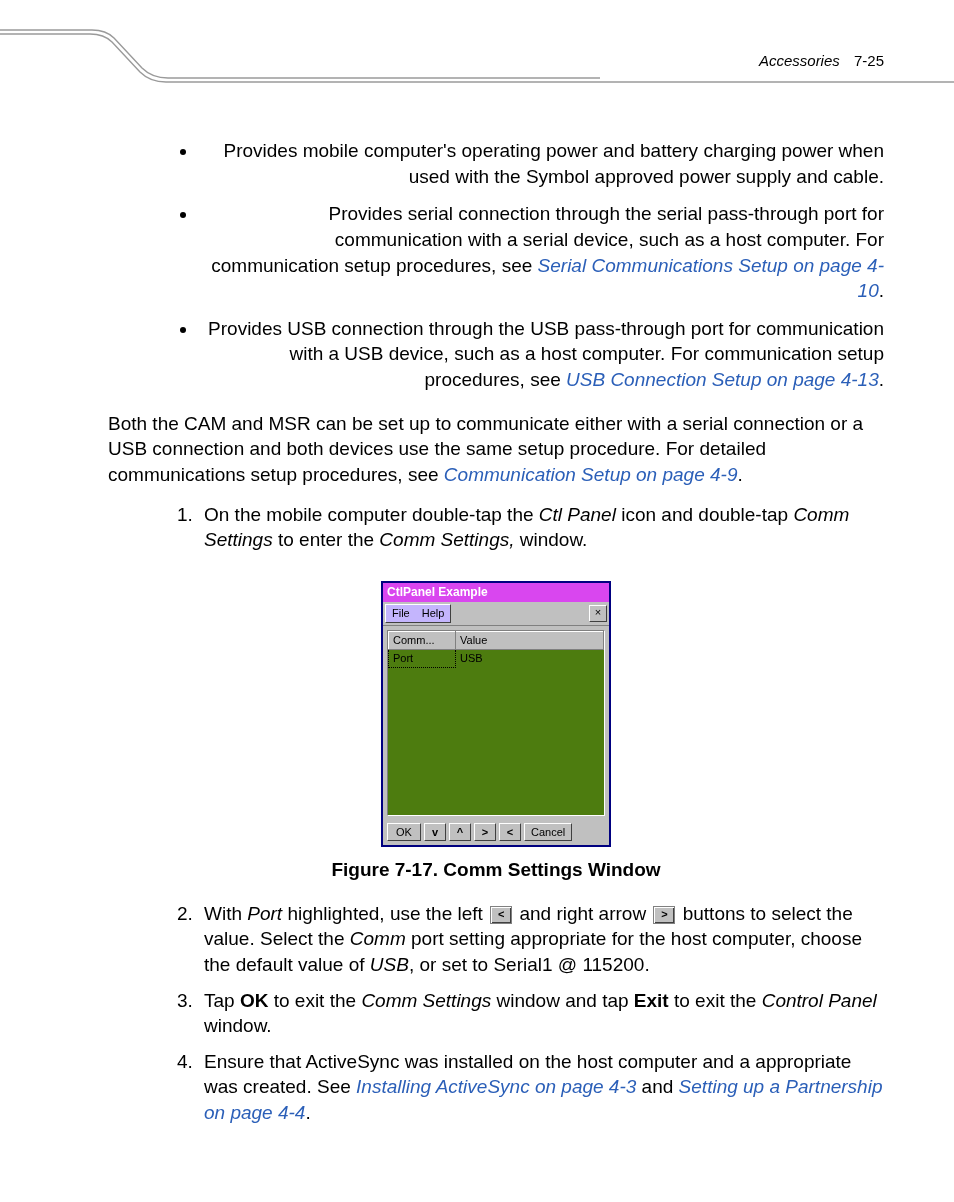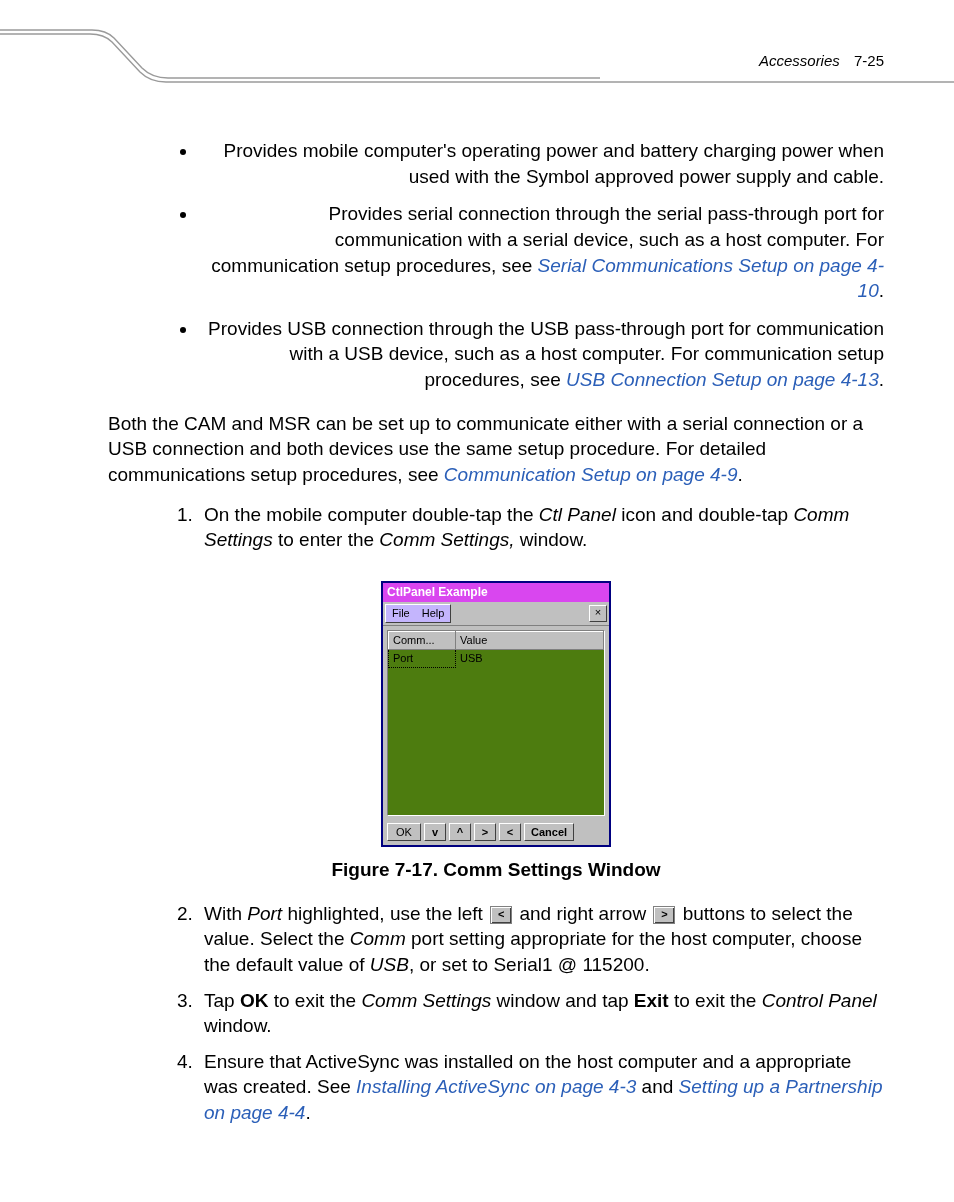--- a/index.html
+++ b/index.html
@@ -116,21 +116,21 @@
     text-align: center;
     font-size: 11px;
     font-weight: bold;
     background: #c0c0c0;
     border: 1px solid #fff;
     border-right-color: #404040; border-bottom-color: #404040;
     padding: 0 6px;
     box-sizing: border-box;
   }
   .win .wbtn.big { min-width: 34px; font-weight: normal; }
-  .win .wbtn.cancel { min-width: 48px; font-weight: bold; }
+  .win .wbtn.cancel { min-width: 48px; font-weight: normal; }
 
   .inline-btn {
     display: inline-block;
     vertical-align: middle;
     width: 20px; height: 16px; line-height: 14px;
     text-align: center;
     background: #c0c0c0;
     border: 1px solid #808080;
     box-shadow: inset 1px 1px 0 #fff, inset -1px -1px 0 #404040;
     font-size: 11px; font-weight: bold;

